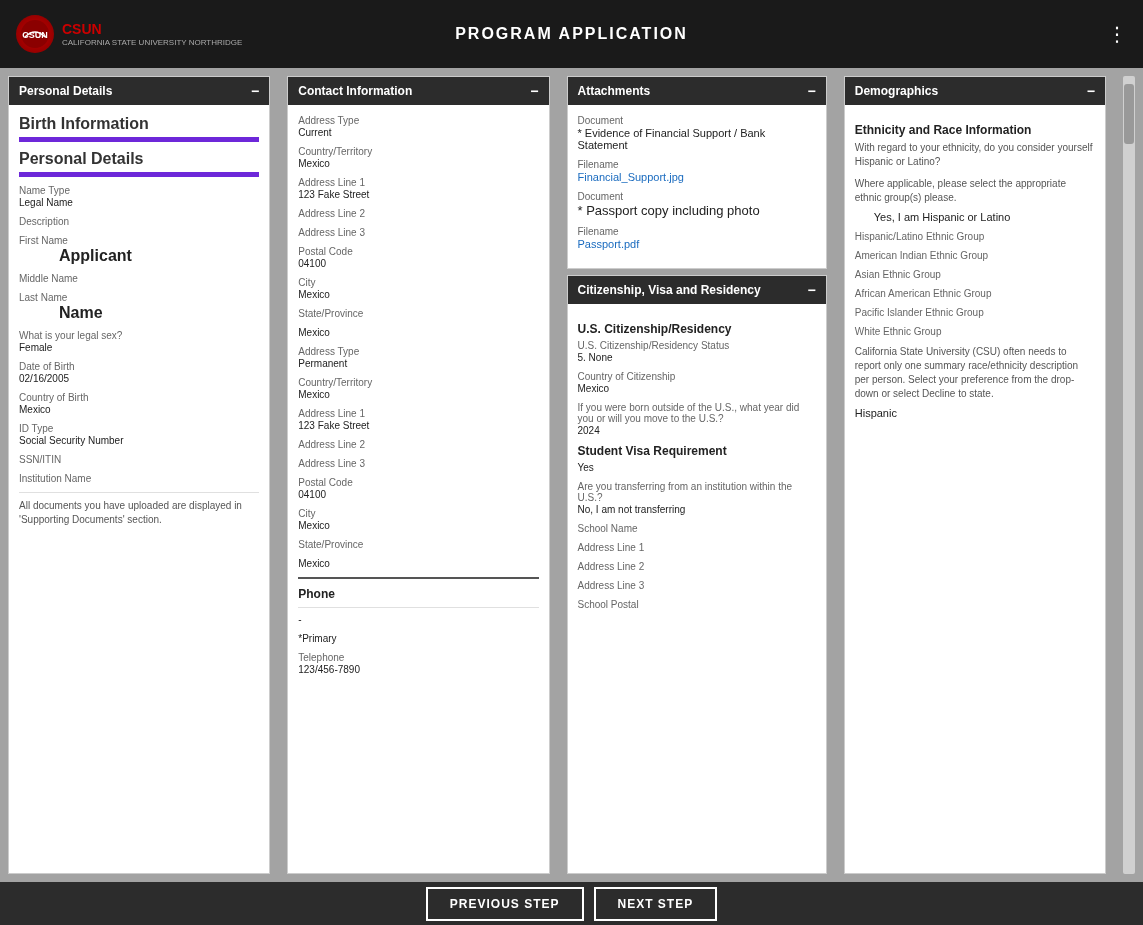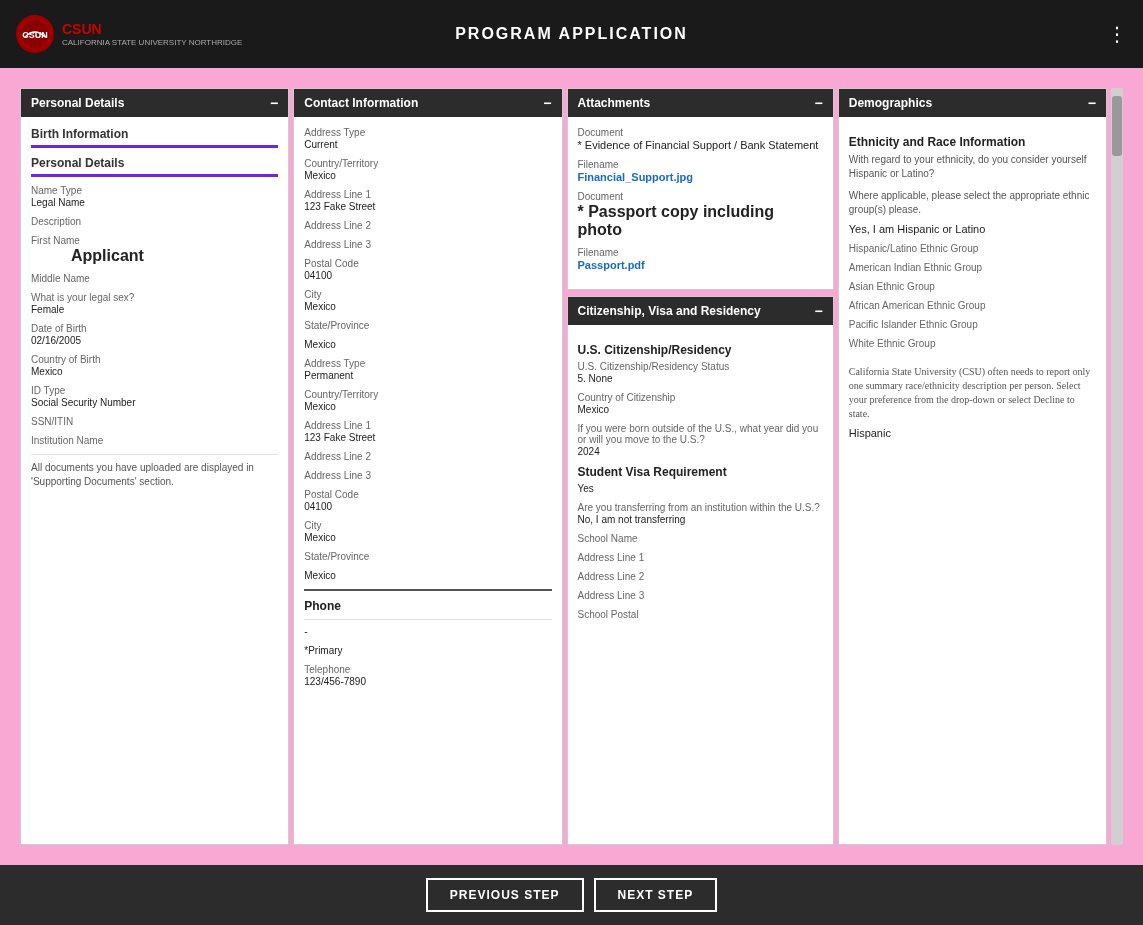--- a/index.html
+++ b/index.html
@@ -60,25 +60,25 @@
     }
     .header-menu {
       color: white;
       font-size: 20px;
       cursor: pointer;
     }
 
     
     .main-area {
       flex: 1;
-      background: #f9a8d4;
+      background: #a3a3a3;
       display: flex;
       overflow: hidden;
-      padding: 20px;
-      gap: 4px;
+      padding: 8px;
+      gap: 17px;
     }
 
     
     .scroll-track {
       width: 12px;
       background: #d0d0d0;
       flex-shrink: 0;
       border-radius: 2px;
       position: relative;
     }
@@ -120,24 +120,24 @@
       color: white;
       font-size: 14px;
       cursor: pointer;
     }
     .card-body {
       padding: 10px;
     }
 
     
     .section-header {
-      font-size: 12px;
+      font-size: 16px;
       font-weight: bold;
       color: #333;
-      border-bottom: 3px solid #6d28d9;
+      border-bottom: 5px solid #6d28d9;
       padding-bottom: 4px;
       margin-bottom: 8px;
       margin-top: 8px;
     }
     .section-header:first-child {
       margin-top: 0;
     }
 
     
     .field-group {
@@ -157,21 +157,20 @@
       font-size: 16px;
       font-weight: bold;
       margin-left: 40px;
     }
 
     
     .link-text {
       color: #1a6bbf;
       text-decoration: none;
       font-size: 11px;
-      font-weight: bold;
     }
 
     
     .separator {
       border: none;
       border-top: 1px solid #e0e0e0;
       margin: 6px 0;
     }
 
     
@@ -186,21 +185,21 @@
     .subsection-title {
       font-size: 12px;
       font-weight: bold;
       margin: 8px 0 4px 0;
       color: #222;
     }
 
     
     .footer {
       background: #2c2c2c;
-      height: 60px;
+      height: 43px;
       display: flex;
       align-items: center;
       justify-content: center;
       gap: 10px;
       flex-shrink: 0;
     }
     .btn {
       padding: 8px 22px;
       font-size: 12px;
       font-weight: bold;
@@ -259,20 +258,24 @@
       </div>
       <div class="field-group">
         <div class="field-label">First Name</div>
         <div class="field-value large">Applicant</div>
       </div>
       <div class="field-group">
         <div class="field-label">Middle Name</div>
         <div class="field-value"></div>
       </div>
       <div class="field-group">
+        <div class="field-label">Last Name</div>
+        <div class="field-value large">Name</div>
+      </div>
+      <div class="field-group">
         <div class="field-label">What is your legal sex?</div>
         <div class="field-value">Female</div>
       </div>
       <div class="field-group">
         <div class="field-label">Date of Birth</div>
         <div class="field-value">02/16/2005</div>
       </div>
       <div class="field-group">
         <div class="field-label">Country of Birth</div>
         <div class="field-value">Mexico</div>
@@ -401,21 +404,21 @@
         <div class="field-group">
           <div class="field-label">Document</div>
           <div class="field-value" style="font-size:11px; font-weight:normal;">* Evidence of Financial Support / Bank Statement</div>
         </div>
         <div class="field-group">
           <div class="field-label">Filename</div>
           <a class="link-text">Financial_Support.jpg</a>
         </div>
         <div class="field-group">
           <div class="field-label">Document</div>
-          <div class="field-value" style="font-size:16px; font-weight:bold;">* Passport copy including photo</div>
+          <div class="field-value" style="font-size:13px; font-weight:normal;">* Passport copy including photo</div>
         </div>
         <div class="field-group">
           <div class="field-label">Filename</div>
           <a class="link-text">Passport.pdf</a>
         </div>
       </div>
     </div>
 
     <div class="card" style="flex:1;">
       <div class="card-header">
@@ -472,42 +475,42 @@
   <div class="card">
     <div class="card-header">
       <span>Demographics</span>
       <span class="card-header-minimize">−</span>
     </div>
     <div class="card-body">
       <div class="subsection-title">Ethnicity and Race Information</div>
       <div class="info-text">With regard to your ethnicity, do you consider yourself Hispanic or Latino?</div>
       <div style="margin-bottom:8px;"></div>
       <div class="info-text">Where applicable, please select the appropriate ethnic group(s) please.</div>
-      <div class="field-value" style="margin-bottom:8px; font-size:11px;">Yes, I am Hispanic or Latino</div>
+      <div class="field-value" style="margin-bottom:8px; font-size:11px;margin-left:19px;">Yes, I am Hispanic or Latino</div>
 
       <div class="field-group">
         <div class="field-label">Hispanic/Latino Ethnic Group</div>
       </div>
       <div class="field-group">
         <div class="field-label">American Indian Ethnic Group</div>
       </div>
       <div class="field-group">
         <div class="field-label">Asian Ethnic Group</div>
       </div>
       <div class="field-group">
         <div class="field-label">African American Ethnic Group</div>
       </div>
       <div class="field-group">
         <div class="field-label">Pacific Islander Ethnic Group</div>
       </div>
       <div class="field-group">
         <div class="field-label">White Ethnic Group</div>
       </div>
 
-      <div class="info-text" style="margin-top:16px;font-family:Liberation Serif, serif;">California State University (CSU) often needs to report only one summary race/ethnicity description per person. Select your preference from the drop-down or select Decline to state.</div>
+      <div class="info-text" style="margin-top:8px;">California State University (CSU) often needs to report only one summary race/ethnicity description per person. Select your preference from the drop-down or select Decline to state.</div>
       <div class="field-value" style="font-size:11px; margin-top:4px;">Hispanic</div>
     </div>
   </div>
 
   <div class="scroll-track">
     <div class="scroll-thumb"></div>
   </div>
 
 </div>
 

